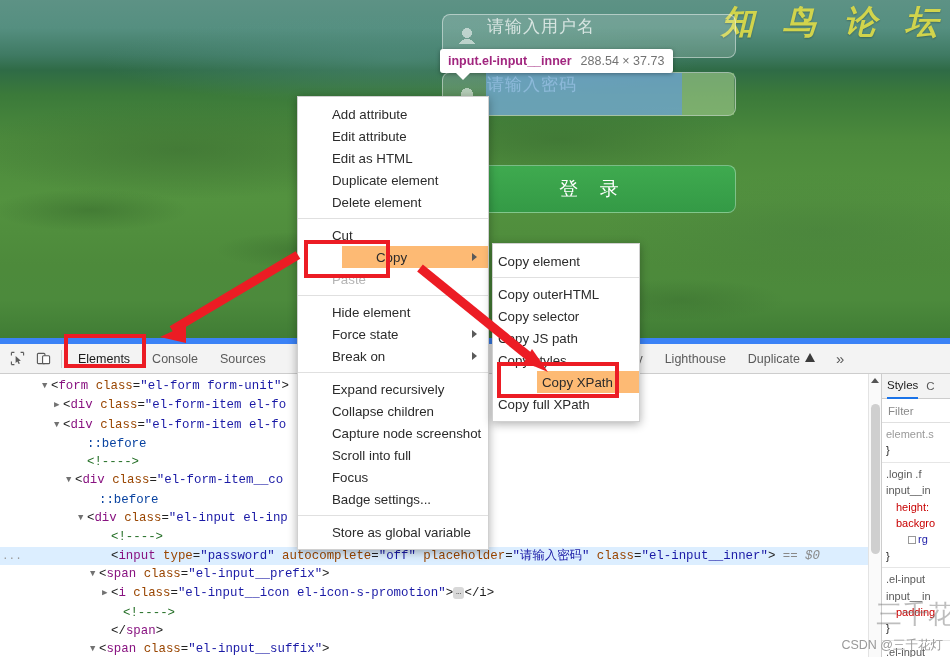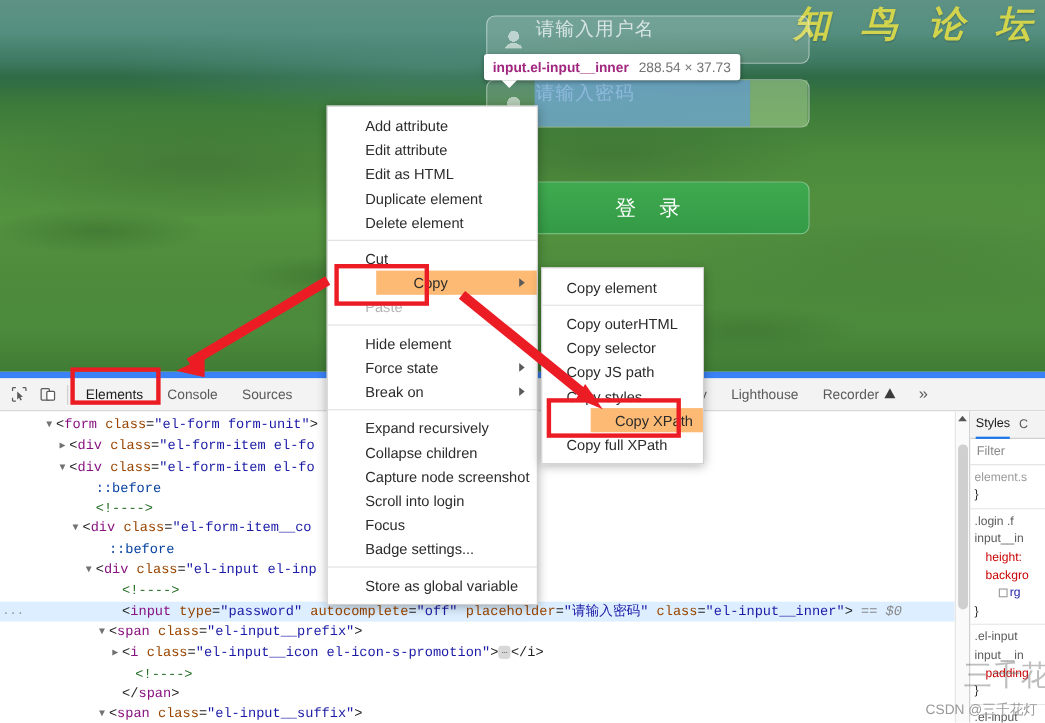--- a/index.html
+++ b/index.html
@@ -340,21 +340,21 @@
     left: 492px; top: 243px;
     width: 148px;
     background: #ffffff;
     box-shadow: 0 2px 9px rgba(0,0,0,.32);
     border: 1px solid #d0d0d0;
     padding: 6px 0;
     z-index: 41;
     font-size: 13.3px;
     color: #2b2b2b;
   }
-  .ctx-submenu .ctx-item { padding-left: 22px; }
+  .ctx-submenu .ctx-item { padding-left: 5px; }
 
   
   .red-box {
     position: absolute;
     border: 4px solid #ec1c24;
     z-index: 50;
     pointer-events: none;
   }
   .red-arrow { position: absolute; z-index: 50; pointer-events: none; }
 
@@ -436,21 +436,21 @@
       <div class="dt-tab">
           <span>Sources</span>
         </div>
       <div class="dt-tab" style="margin-left:318px">
           <span>ecurity</span>
         </div>
       <div class="dt-tab">
           <span>Lighthouse</span>
         </div>
       <div class="dt-tab">
-        <span>Recorder</span>
+        <span>Duplicate</span>
         <span class="rec-badge"></span>
       </div>
       <div class="dt-more">»</div>
     </div>
 
     <div class="dt-body">
 
       <div class="dom-tree" id="dom-tree">
           <div class="dom-line" style="padding-left: 42px;"><span class="tri">▼</span><span class="pun">&lt;</span><span class="tag">form</span><span class="pun"> </span><span class="attr">class</span><span class="pun">=</span><span class="val">"el-form form-unit"</span><span class="pun">&gt;</span></div>
           <div class="dom-line" style="padding-left: 54px;"><span class="tri">▶</span><span class="pun">&lt;</span><span class="tag">div</span><span class="pun"> </span><span class="attr">class</span><span class="pun">=</span><span class="val">"el-form-item el-fo</span></div>
@@ -552,21 +552,21 @@
       <div class="ctx-item">
         <span>Expand recursively</span>
       </div>
       <div class="ctx-item">
         <span>Collapse children</span>
       </div>
       <div class="ctx-item">
         <span>Capture node screenshot</span>
       </div>
       <div class="ctx-item">
-        <span>Scroll into login</span>
+        <span>Scroll into full</span>
       </div>
       <div class="ctx-item">
         <span>Focus</span>
       </div>
       <div class="ctx-item">
         <span>Badge settings...</span>
       </div>
       <div class="ctx-sep"></div>
       <div class="ctx-item">
         <span>Store as global variable</span>

